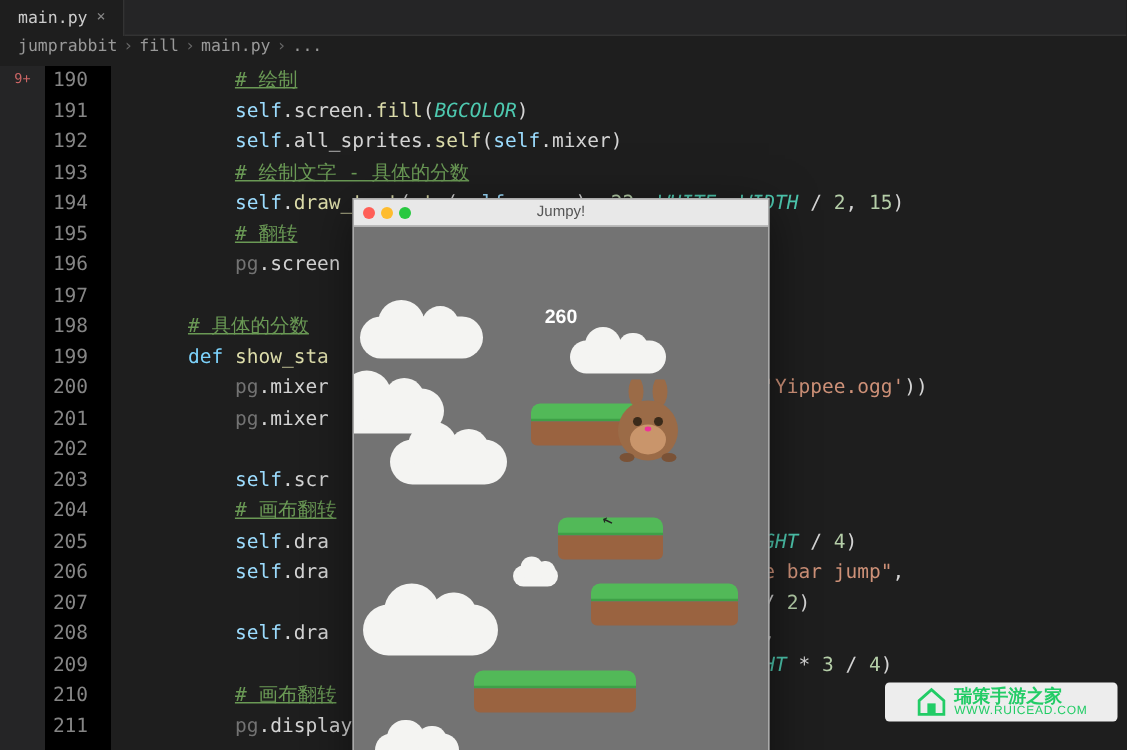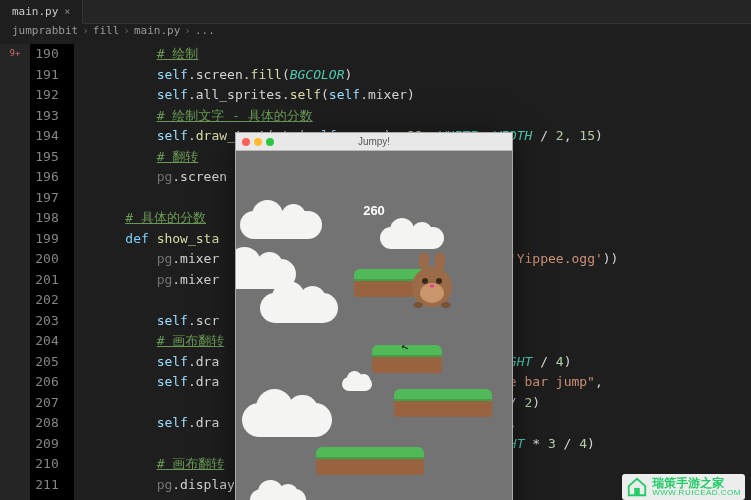--- a/index.html
+++ b/index.html
@@ -173,23 +173,23 @@
 
   .bunny {
     position: absolute;
     width: 48px;
     height: 52px;
   }
 
   .watermark {
     position: absolute;
     right: 6px;
-    bottom: 0;
+    bottom: 19px;
     background: rgba(255,255,255,.92);
-    padding: 2px 4px;
+    padding: 2px 20px;
     display: flex;
     align-items: center;
     gap: 4px;
     border-radius: 3px;
   }
   .wm-text { display: flex; flex-direction: column; line-height: 1; }
   .wm-cn { font-size: 12px; color: #2c6; font-weight: bold; font-family: sans-serif; }
   .wm-url { font-size: 8px; color: #2c6; letter-spacing: .5px; font-family: sans-serif; }
 
   .cursor-arrow {

